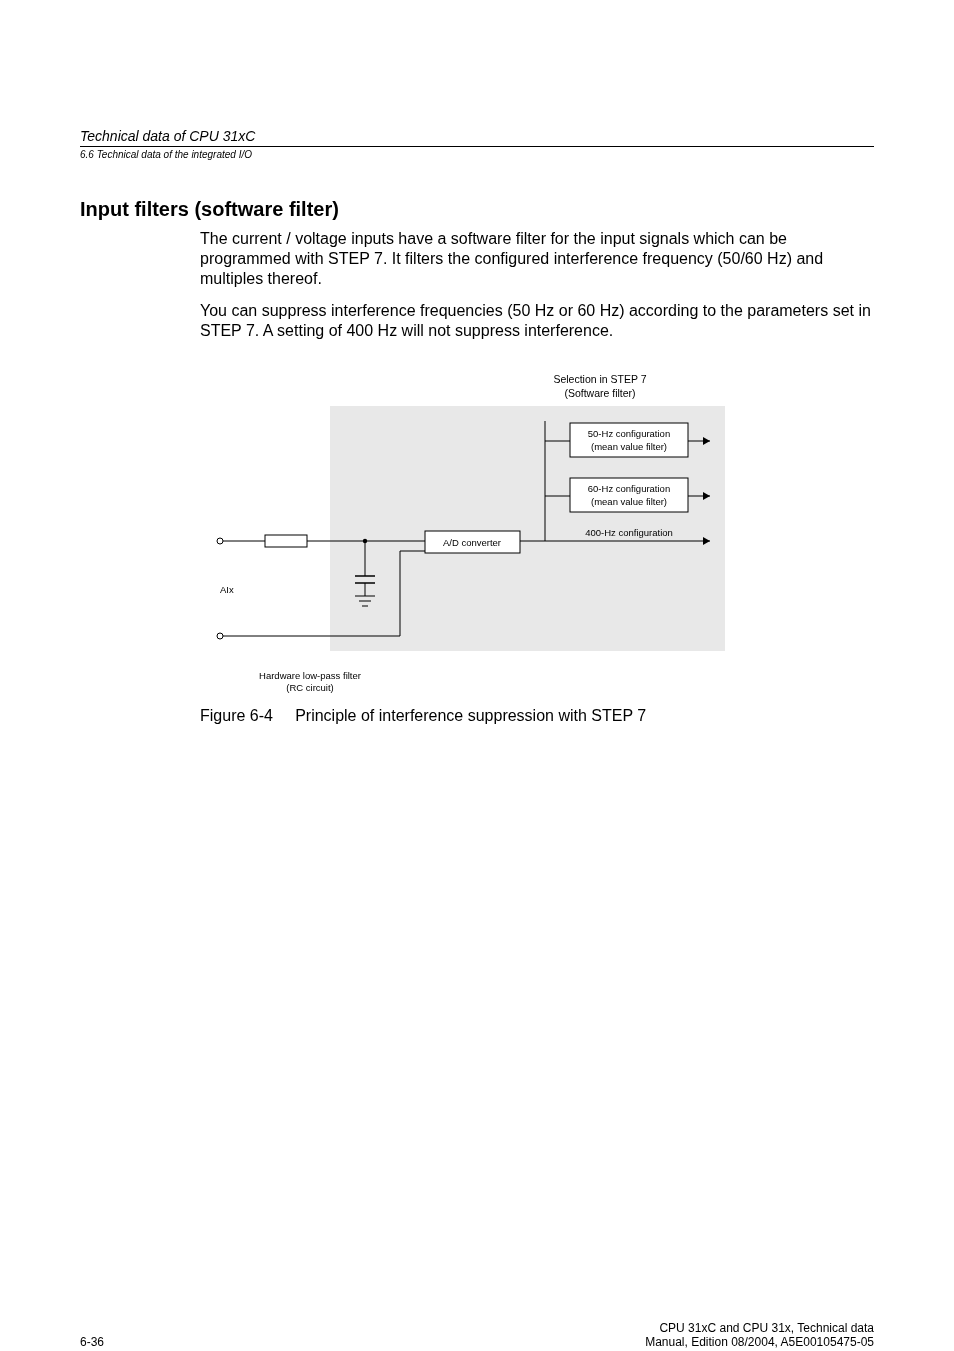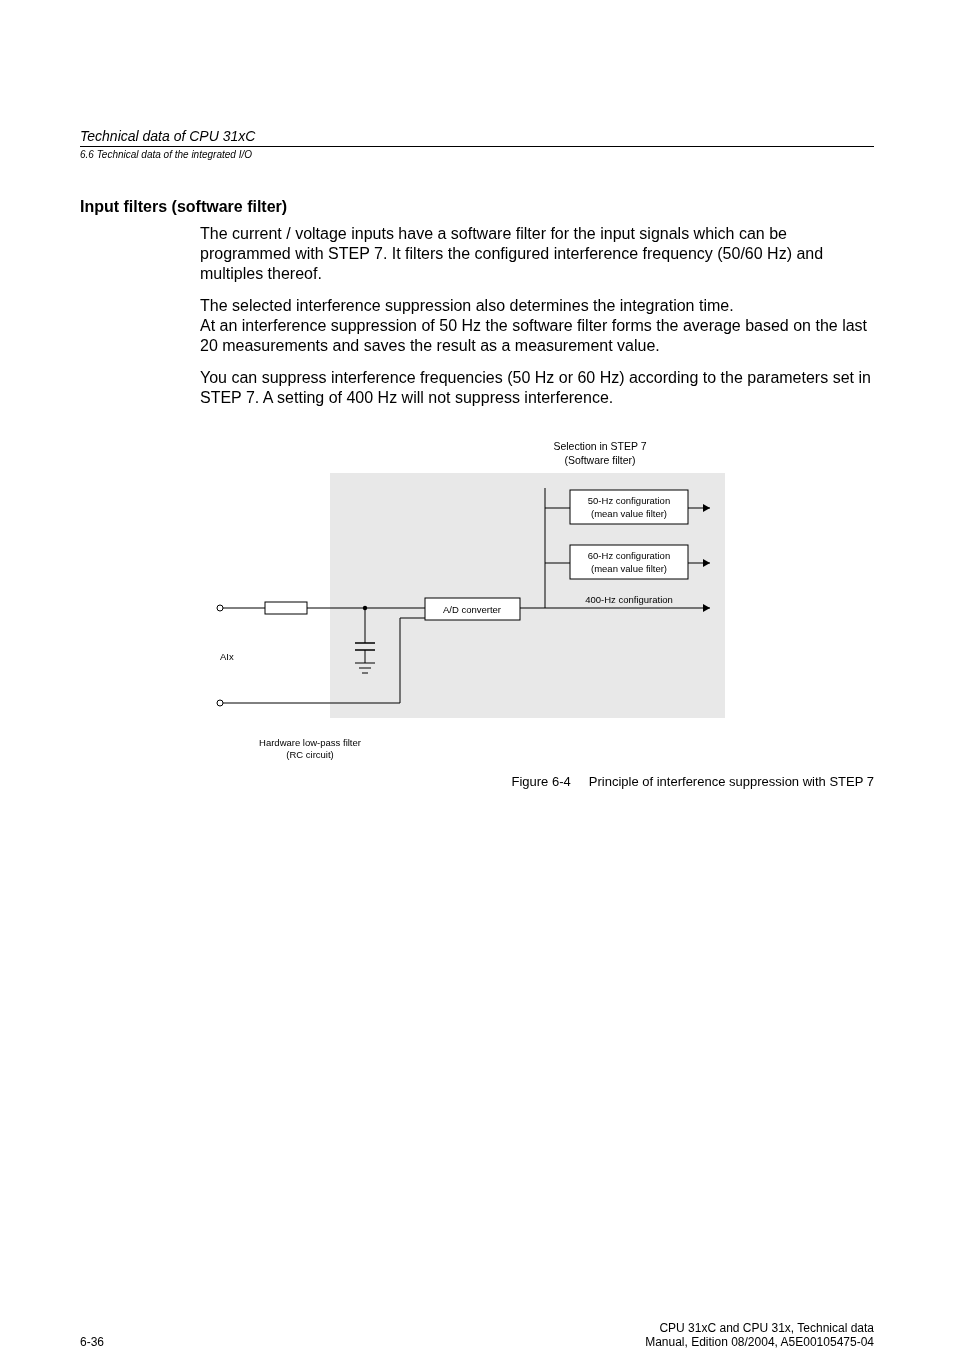--- a/index.html
+++ b/index.html
@@ -28,44 +28,43 @@
   .header-section {
     font-style: italic;
     font-size: 10px;
     border-top: 1px solid #000;
     padding-top: 2px;
     margin-top: 2px;
     margin-bottom: 38px;
   }
   .section-h3 {
     font-weight: bold;
-    font-size: 16px;
+    font-size: 20px;
     margin-bottom: 8px;
   }
   .body-text {
     margin-left: 120px;
     font-size: 16px;
     line-height: 1.25;
     margin-bottom: 12px;
   }
   .figure-area {
     margin-left: 120px;
     margin-top: 20px;
     position: relative;
     width: 570px;
     height: 340px;
   }
   svg { overflow: visible; }
   .svg-text { font-family: Arial, Helvetica, sans-serif; font-size: 10.5px; }
   .svg-text-small { font-family: Arial, Helvetica, sans-serif; font-size: 9.5px; }
   .figure-caption {
     margin-left: 120px;
-    font-size: 13px;
+    font-size: 16px;
     margin-top: 6px;
-    text-align: right;
   }
   .footer {
     position: absolute;
     left: 80px;
     right: 80px;
     bottom: 50px;
     display: flex;
     justify-content: space-between;
     align-items: flex-end;
     font-size: 12px;
@@ -75,22 +74,20 @@
 </head>
 <body>
 
 <div class="page">
   <div class="header-chapter">Technical data of CPU 31xC</div>
   <div class="header-section">6.6 Technical data of the integrated I/O</div>
 
   <div class="section-h3">Input filters (software filter)</div>
 
   <div class="body-text">The current / voltage inputs have a software filter for the input signals which can be programmed with STEP 7. It filters the configured interference frequency (50/60 Hz) and multiples thereof.</div>
-  <div class="body-text" style="white-space: pre-line;">The selected interference suppression also determines the integration time.
- At an interference suppression of 50 Hz the software filter forms the average based on the last 20 measurements and saves the result as a measurement value.</div>
   <div class="body-text">You can suppress interference frequencies (50 Hz or 60 Hz) according to the parameters set in STEP 7. A setting of 400 Hz will not suppress interference.</div>
 
   <div class="figure-area">
     <svg width="570" height="340" viewBox="0 0 570 340">
 
       <rect x="130" y="45" width="395" height="245" fill="#e8e8e8" stroke="none"></rect>
 
       <text x="400" y="22" text-anchor="middle" class="svg-text">Selection in STEP 7</text>
       <text x="400" y="36" text-anchor="middle" class="svg-text">(Software filter)</text>
 
@@ -152,16 +149,16 @@
 
   <div class="figure-caption">
     <span>Figure 6-4</span>&nbsp;&nbsp;&nbsp;&nbsp;
     <span>Principle of interference suppression with STEP 7</span>
   </div>
 
   <div class="footer">
     <div>6-36</div>
     <div class="right">
       <div>CPU 31xC and CPU 31x, Technical data</div>
-      <div>Manual, Edition 08/2004, A5E00105475-04</div>
+      <div>Manual, Edition 08/2004, A5E00105475-05</div>
     </div>
   </div>
 </div>
 
 </body></html>

